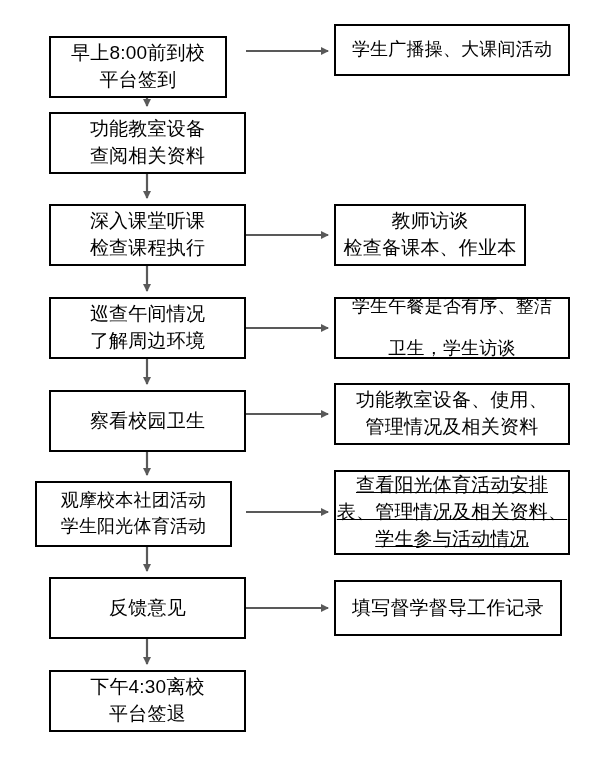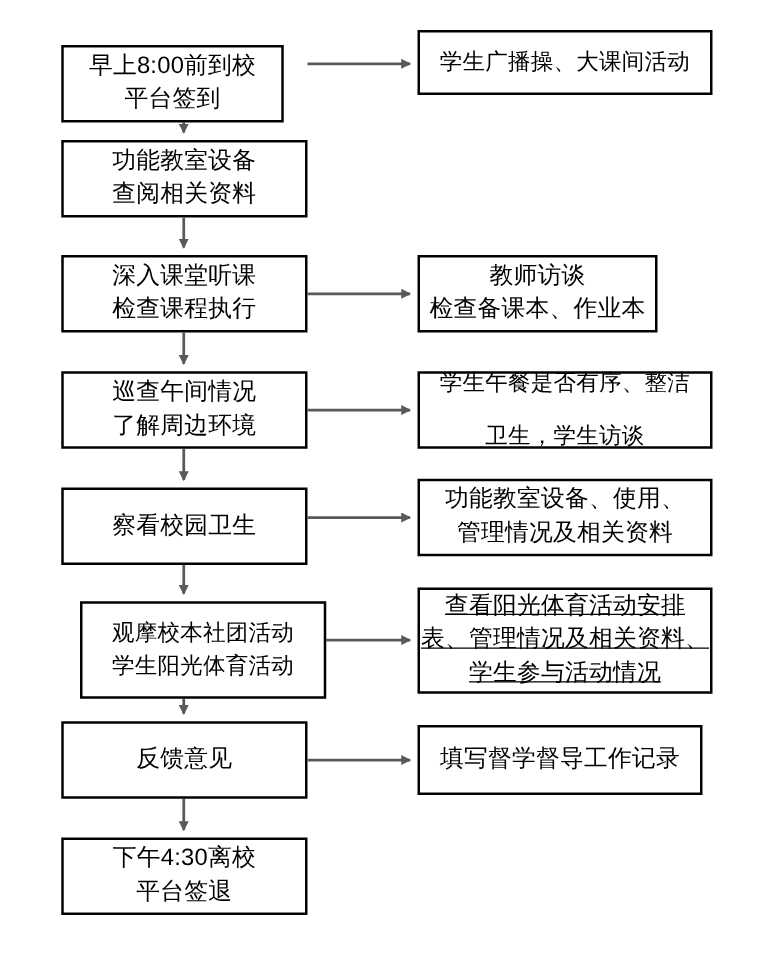--- a/index.html
+++ b/index.html
@@ -97,21 +97,21 @@
 
   <div class="node" style="left:49px; top:297px; width:197px; height:62px;">
     <span class="ln">巡查午间情况</span>
     <span class="ln">了解周边环境</span>
   </div>
 
   <div class="node" style="left:49px; top:390px; width:197px; height:62px;">
     <span class="ln">察看校园卫生</span>
   </div>
 
-  <div class="node" style="left:64px; top:481px; width:197px; height:78px; font-size:18px;">
+  <div class="node" style="left:35px; top:481px; width:197px; height:66px; font-size:18px;">
     <span class="ln">观摩校本社团活动</span>
     <span class="ln">学生阳光体育活动</span>
   </div>
 
   <div class="node" style="left:49px; top:577px; width:197px; height:62px;text-align:center;">
     <span class="ln">反馈意见</span>
   </div>
 
   <div class="node" style="left:49px; top:670px; width:197px; height:62px;">
     <span class="ln">下午4:30离校</span>

